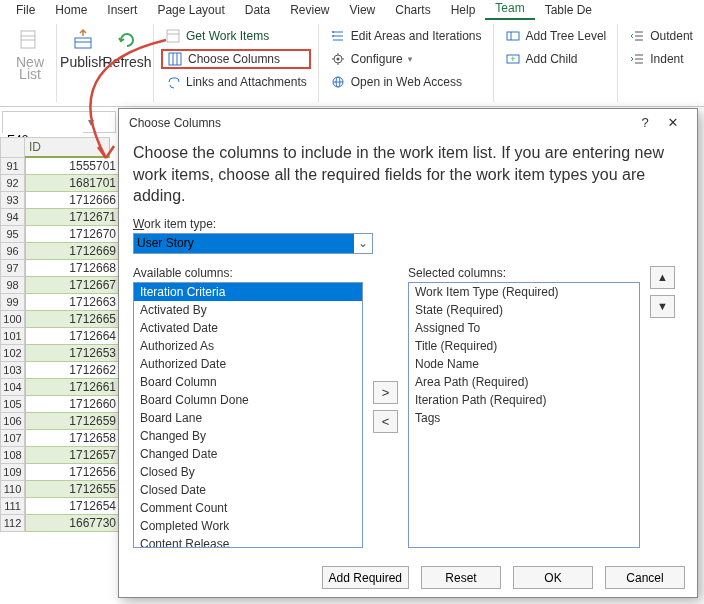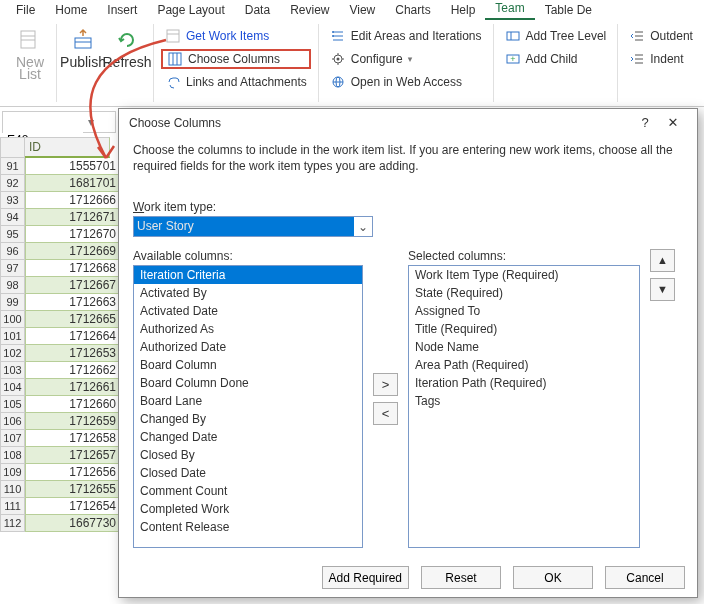--- a/index.html
+++ b/index.html
@@ -9,46 +9,46 @@
   .tab { padding:3px 10px; font-size:12px; cursor:pointer; }
   .tab.active { color:#217346; font-weight:500; border-bottom:2px solid #217346; }
   .ribbon-body { display:flex; padding:4px 4px; height:86px; }
   .rgroup { display:flex; align-items:stretch; border-right:1px solid #e0e0e0; padding:0 4px; }
   .vbtn { display:flex; flex-direction:column; align-items:center; justify-content:flex-start; width:44px; text-align:center; cursor:pointer; padding-top:2px; }
   .vbtn .ic { width:28px; height:28px; display:flex; align-items:center; justify-content:center; }
   .vbtn span.lbl { font-size:14px; line-height:12px; margin-top:2px; }
   .vbtn.gray span.lbl { color:#a0a0a0; }
   .minilist { display:flex; flex-direction:column; gap:3px; padding:2px 3px; }
   .minibtn { display:flex; align-items:center; gap:5px; height:20px; padding:0 4px; cursor:pointer; white-space:nowrap; }
-  .minibtn.gray { color:#1d4ed8; }
+  .minibtn.gray { color:#14532d; }
   .minibtn .ic { width:16px; height:16px; display:flex; align-items:center; justify-content:center; }
   .highlighted { border:2px solid #d44a3a; }
   .namebox { display:flex; align-items:center; height:22px; border:1px solid #ccc; margin:4px 2px 0 2px; width:114px; }
   .namebox input { border:none; width:80px; padding:12px 4px; font-size:12px; outline:none;margin-top:36px; }
   .namebox .dd { width:16px; text-align:center; color:#777; }
   .sheet { position:relative; margin-top:4px; }
   .colhdr { display:flex; margin-left:0; }
   .colA { width:85px; background:#f1f1f1; border-top:1px solid #ccc; border-right:1px solid #b7ce98; border-bottom:2px solid #88ad4a; padding:2px 4px; color:#576a3d;}
   .colspacer { width:25px; background:#f1f1f1; border:1px solid #ccc; border-right:1px solid #ccc; }
   .rows .r { display:flex; height:17px; }
   .rows .rh { width:25px; background:#f1f1f1; border:1px solid #ccc; border-top:none; font-size:11px; text-align:center; line-height:16px; }
   .rows .cell { width:96px; border:1px solid #b7ce98; border-top:none; font-size:12px; text-align:right; padding:0 4px; line-height:16px; background:#fff; }
   .rows .r:nth-child(even) .cell { background:#e4efd9; }
   .overlay-arrow { position:absolute; left:36px; top:36px; pointer-events:none; }
   
   .dlg { position:absolute; left:118px; top:108px; width:580px; height:490px; background:#fff; border:1px solid #888; box-shadow:4px 4px 12px rgba(0,0,0,0.3); display:flex; flex-direction:column; }
   .dlg-title { display:flex; align-items:center; padding:6px 10px; font-size:12px; }
   .dlg-title .t { flex:1; }
   .dlg-title .help, .dlg-title .close { width:28px; text-align:center; cursor:pointer; font-size:13px; }
   .dlg-body { padding:6px 14px 10px 14px; flex:1; display:flex; flex-direction:column; overflow:hidden;}
-  .dlg-desc { font-size:12px; color:#333; line-height:1.35; margin-bottom:26px; }
+  .dlg-desc { font-size:16px; color:#333; line-height:1.35; margin-bottom:10px; }
   .fld-lbl { font-size:12px; margin-bottom:2px; }
   .fld-lbl .ul { text-decoration:underline; }
   .combo { display:flex; align-items:center; border:1px solid #7a99c8; width:240px; height:21px; background:#fff; }
-  .combo .val { flex:1; padding:0 3px; background:#0078d7; color:#e5e5e5; font-size:12px; line-height:19px; }
+  .combo .val { flex:1; padding:0 3px; background:#0078d7; color:#000000; font-size:12px; line-height:19px; }
   .combo .dd { width:18px; text-align:center; color:#555; }
   .cols { display:flex; gap:10px; margin-top:12px; flex:1; overflow:hidden;}
   .colpane { display:flex; flex-direction:column; }
   .pane-title { font-size:12px; margin-bottom:2px; }
   .listbox { border:1px solid #7a99c8; background:#fff; overflow-y:auto; overflow-x:hidden;}
   .listbox.left { width:230px; height:290px; }
   .listbox.right { width:232px; height:290px; }
   .li { font-size:12px; padding:2px 6px; cursor:pointer; white-space:nowrap; }
   .li.sel { background:#0078d7; color:#fff; }
   .midbtns { display:flex; flex-direction:column; justify-content:center; gap:6px; }

